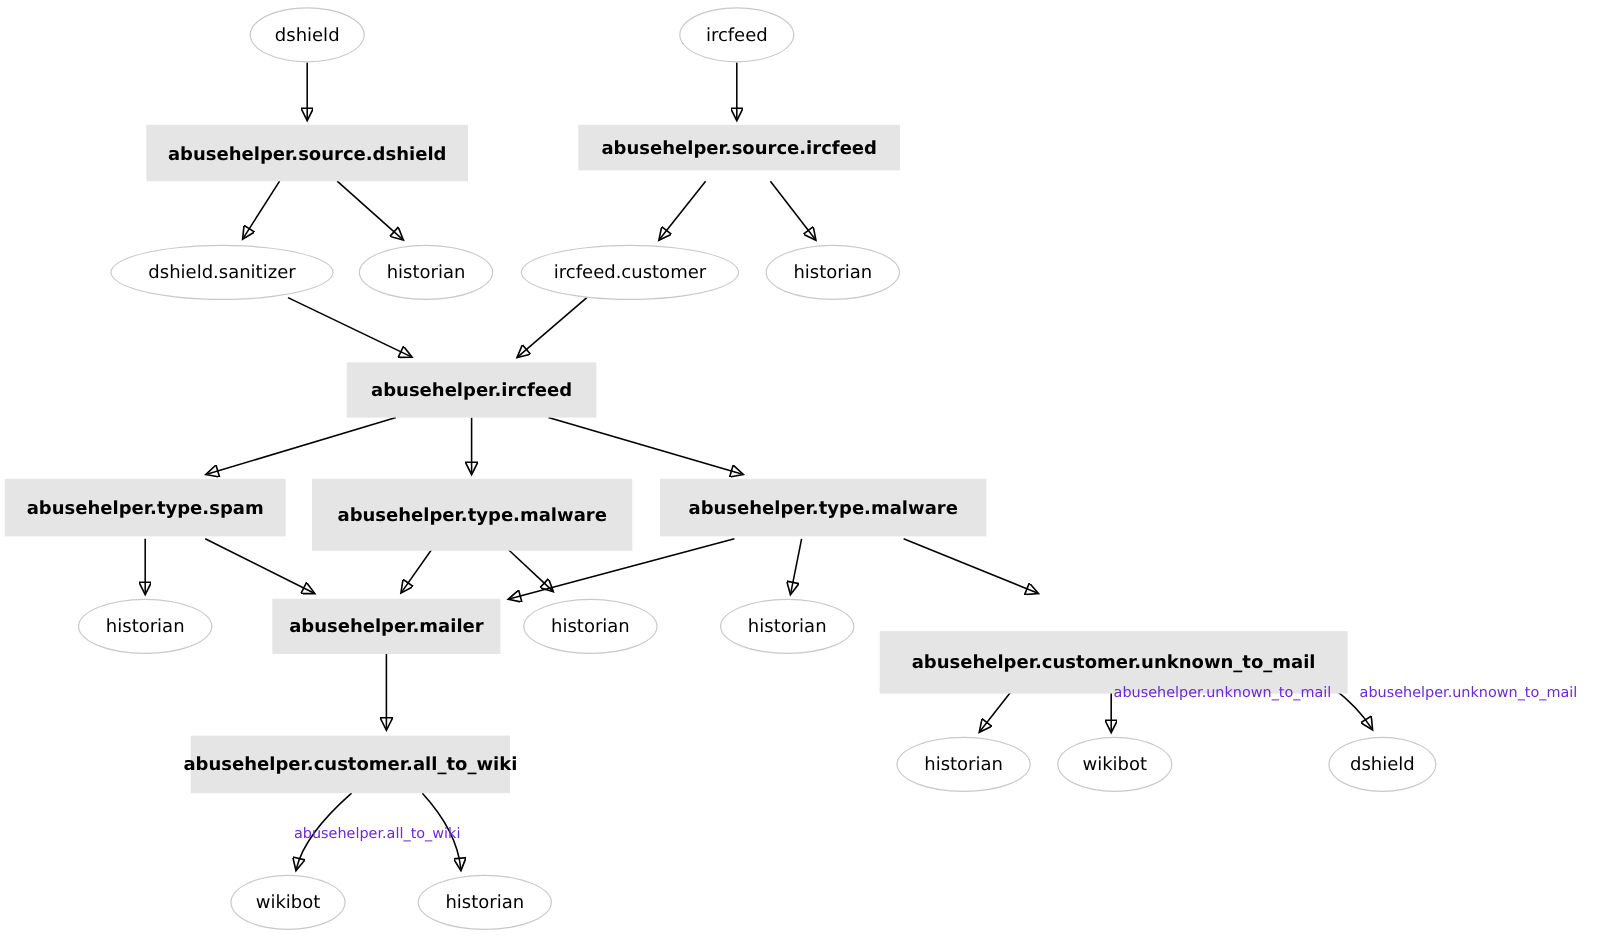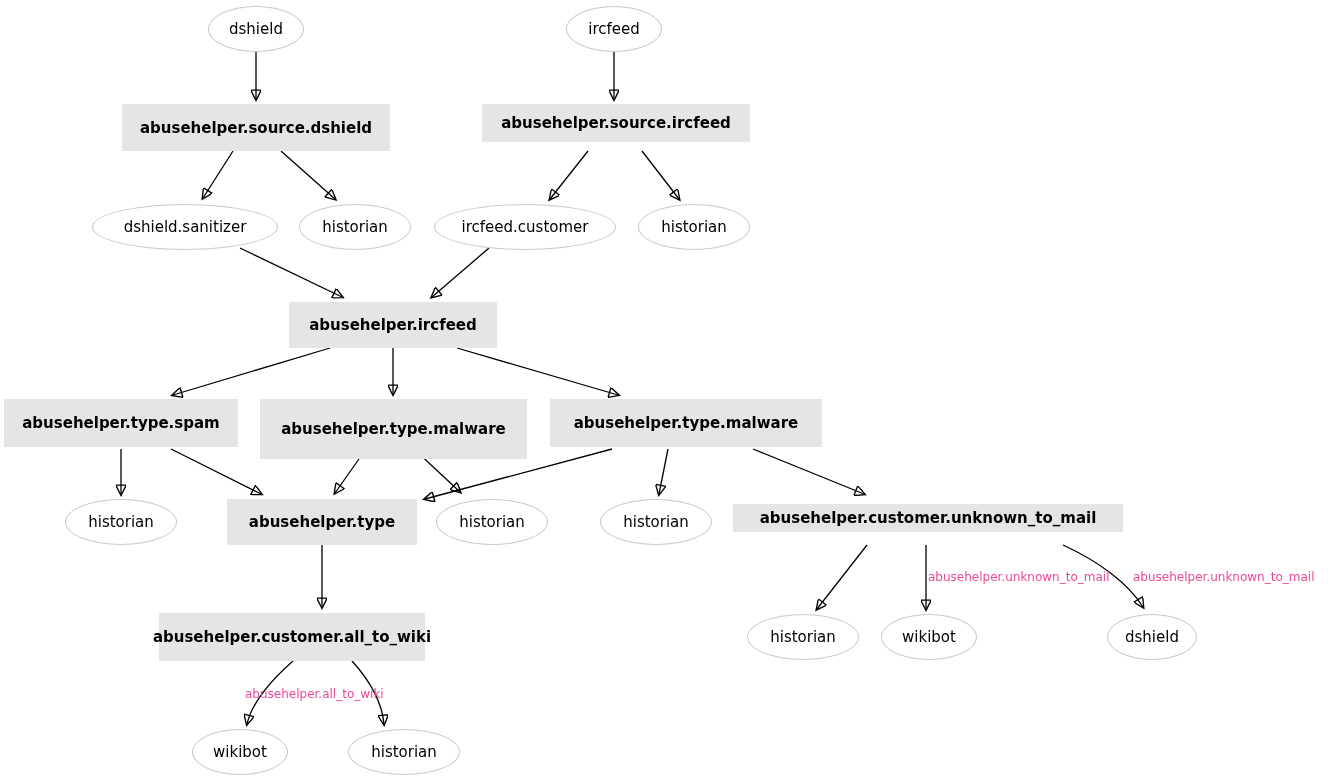--- a/index.html
+++ b/index.html
@@ -4,21 +4,21 @@
 <style>
   html,body{margin:0;padding:0;background:#ffffff;}
   body{width:1331px;height:781px;position:relative;font-family:"DejaVu Sans",sans-serif;overflow:hidden;}
   #canvas{position:absolute;left:0;top:0;width:1331px;height:781px;background:#ffffff;}
   svg.edges{position:absolute;left:0;top:0;width:1331px;height:781px;}
   svg.edges path{fill:none;stroke:#000000;stroke-width:1.3px;}
   .node{position:absolute;display:flex;align-items:center;justify-content:center;
         text-align:center;color:#000;white-space:nowrap;box-sizing:border-box;}
   .box{background:#e5e5e5;font-weight:bold;font-size:15px;}
   .ellipse{background:#ffffff;border:1px solid #c9c9c9;border-radius:50%;font-size:15px;}
-  .edge-label{position:absolute;font-size:12px;color:#ec4899;white-space:nowrap;}
+  .edge-label{position:absolute;font-size:12px;color:#6d28d9;white-space:nowrap;}
 </style>
 </head>
 <body>
 
 <div id="canvas">
 
   <svg class="edges" viewBox="0 0 1331 781">
     <defs>
       <marker id="arrow" viewBox="0 0 10 10" refX="8.5" refY="5" markerWidth="11" markerHeight="8" orient="auto-start-reverse">
         <path d="M0,0 L10,5 L0,10 z" fill="#000000" stroke="none"></path>
@@ -61,24 +61,24 @@
   <div class="node ellipse" style="left:434px;top:204px;width:182px;height:46px">ircfeed.customer</div>
   <div class="node ellipse" style="left:638px;top:204px;width:112px;height:46px">historian</div>
 
   <div class="node box" style="left:289px;top:302px;width:208px;height:46px">abusehelper.ircfeed</div>
 
   <div class="node box" style="left:4px;top:399px;width:234px;height:48px">abusehelper.type.spam</div>
   <div class="node box" style="left:260px;top:399px;width:267px;height:60px">abusehelper.type.malware</div>
   <div class="node box" style="left:550px;top:399px;width:272px;height:48px">abusehelper.type.malware</div>
 
   <div class="node ellipse" style="left:65px;top:499px;width:112px;height:46px">historian</div>
-  <div class="node box" style="left:227px;top:499px;width:190px;height:46px">abusehelper.type</div>
+  <div class="node box" style="left:227px;top:499px;width:190px;height:46px">abusehelper.mailer</div>
   <div class="node ellipse" style="left:436px;top:499px;width:112px;height:46px">historian</div>
   <div class="node ellipse" style="left:600px;top:499px;width:112px;height:46px">historian</div>
-  <div class="node box" style="left:733px;top:504px;width:390px;height:28px">abusehelper.customer.unknown_to_mail</div>
+  <div class="node box" style="left:733px;top:526px;width:390px;height:52px">abusehelper.customer.unknown_to_mail</div>
 
   <div class="node box" style="left:159px;top:613px;width:266px;height:48px">abusehelper.customer.all_to_wiki</div>
   <div class="node ellipse" style="left:747px;top:614px;width:112px;height:46px">historian</div>
   <div class="node ellipse" style="left:881px;top:614px;width:96px;height:46px">wikibot</div>
   <div class="node ellipse" style="left:1107px;top:614px;width:90px;height:46px">dshield</div>
 
   <div class="node ellipse" style="left:192px;top:729px;width:96px;height:46px">wikibot</div>
   <div class="node ellipse" style="left:348px;top:729px;width:112px;height:46px">historian</div>
 
   <div class="edge-label" style="left:928px;top:570px">abusehelper.unknown_to_mail</div>

